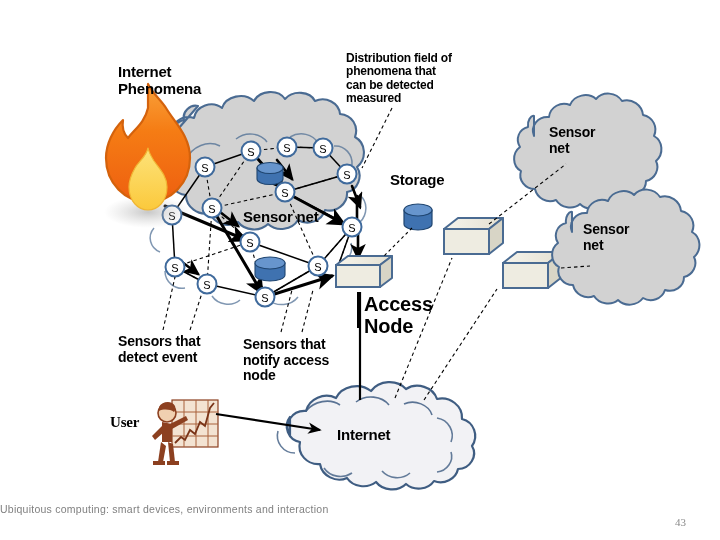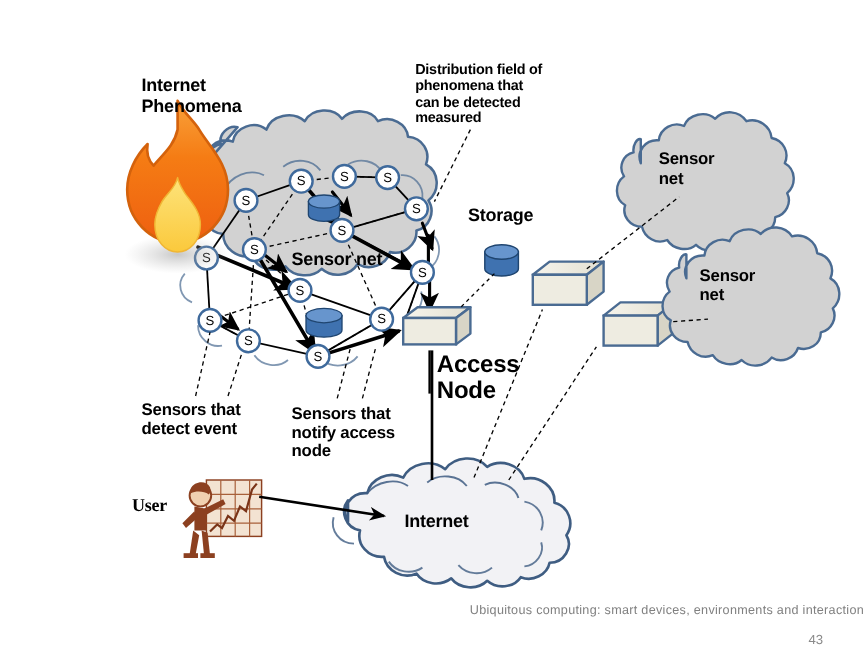--- a/index.html
+++ b/index.html
@@ -90,33 +90,33 @@
     left: 583px; top: 222px;
     font-size: 14px;
     width: 62px;
     text-align: left;
   }
   #footer-text {
     position: absolute;
     left: 0;
     top: 503px;
     width: 720px;
-    text-align: right;
+    text-align: left;
     font-size: 10.5px;
     color: #808080;
     font-family: "Liberation Sans", sans-serif;
     letter-spacing: 0.25px;
   }
   #page-number {
     position: absolute;
     right: 34px;
-    top: 528px;
+    top: 516px;
     font-size: 11px;
     color: #8a8a8a;
-    font-family: Liberation Sans, sans-serif;
+    font-family: Liberation Serif, serif;
   }
   .node-letter {
     font-family: "Liberation Sans", sans-serif;
     font-size: 11px;
     fill: #000000;
     text-anchor: middle;
     dominant-baseline: central;
     font-weight: normal;
   }
 </style>

